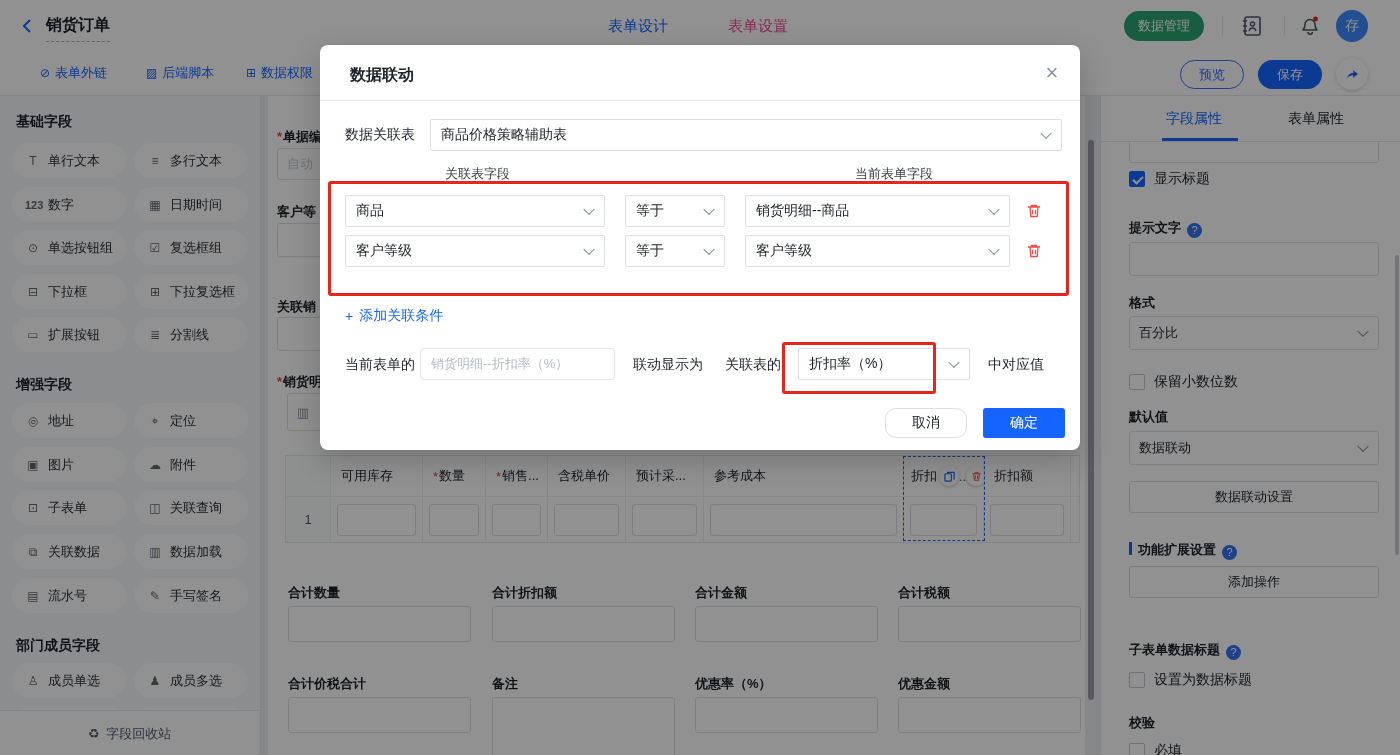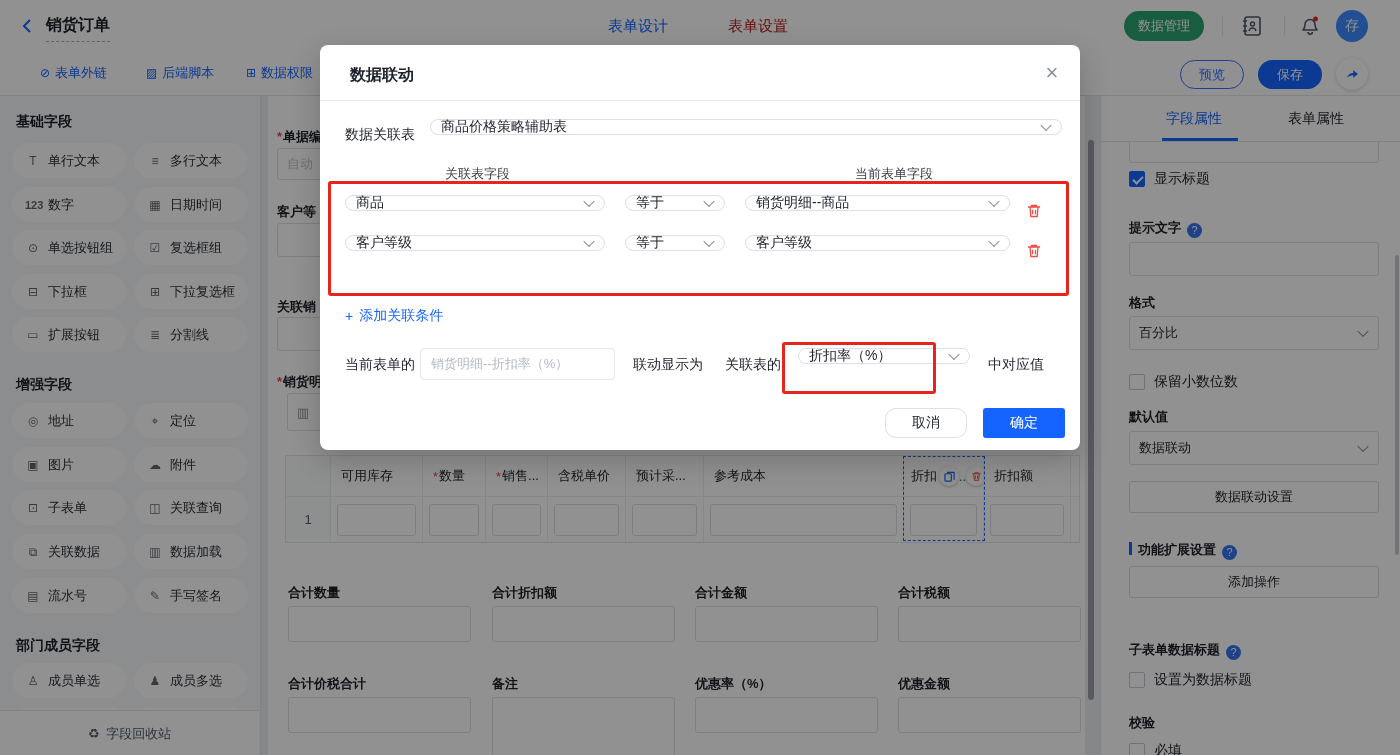--- a/index.html
+++ b/index.html
@@ -3,21 +3,21 @@
 <meta charset="utf-8">
 <style>
   html,body{margin:0;padding:0;background:#fff;font-family:"Liberation Sans","DejaVu Sans",sans-serif;}
   .app{position:relative;width:1400px;height:755px;overflow:hidden;background:#eceef1;}
   .abs{position:absolute;}
 
   
   .topbar{position:absolute;left:0;top:0;width:1400px;height:52px;background:#fff;border-bottom:1px solid #eceff3;z-index:2;}
   .tb-title{position:absolute;left:46px;top:15px;font-size:16px;font-weight:700;color:#1d2129;}
   .tb-dash{position:absolute;left:46px;top:41px;width:64px;border-bottom:1px dashed #aab0b9;}
-  .tb-tab{position:absolute;top:17px;font-size:15px;color:#b91c1c;cursor:pointer;}
+  .tb-tab{position:absolute;top:17px;font-size:15px;color:#ec4899;cursor:pointer;}
   .tb-tab.on{color:#1664ff;}
   .pill-green{position:absolute;left:1124px;top:11px;width:80px;height:30px;border-radius:15px;background:#2ba471;color:#fff;font-size:13px;display:flex;align-items:center;justify-content:center;}
   .vdiv{position:absolute;top:16px;width:1px;height:20px;background:#e5e6eb;}
   .avatar{position:absolute;left:1336px;top:10px;width:32px;height:32px;border-radius:50%;background:#3a8bff;color:#fff;font-size:14px;display:flex;align-items:center;justify-content:center;}
 
   
   .toolbar{position:absolute;left:0;top:52px;width:1400px;height:43px;background:#fff;border-bottom:1px solid #e5e6eb;z-index:2;}
   .tlink{position:absolute;top:12px;display:flex;align-items:center;gap:5px;color:#1664ff;font-size:13px;cursor:pointer;}
   .tlink .g{font-size:12px;}
   .btn-outline{position:absolute;top:8px;width:64px;height:29px;border-radius:15px;border:1px solid #3370ff;color:#3370ff;background:#fff;font-size:13px;display:flex;align-items:center;justify-content:center;box-sizing:border-box;cursor:pointer;}
@@ -71,21 +71,21 @@
   .pbtn{position:absolute;left:28px;width:250px;height:32px;border:1px solid #d9dce1;border-radius:3px;background:#fff;font-size:13px;color:#1d2129;display:flex;align-items:center;justify-content:center;box-sizing:border-box;cursor:pointer;}
   .bluebar{display:inline-block;width:3px;height:13px;background:#1664ff;margin-right:6px;vertical-align:-1px;}
 
   
   .overlay{position:absolute;left:0;top:0;width:1400px;height:755px;background:rgba(0,0,0,.43);z-index:40;}
   .modal{position:absolute;left:320px;top:45px;width:760px;height:405px;background:#fff;border-radius:8px;box-shadow:0 10px 30px rgba(0,0,0,.2);z-index:50;}
   .m-title{position:absolute;left:30px;top:20px;font-size:16px;font-weight:600;color:#1d2129;}
   .m-close{position:absolute;left:718px;top:14px;width:28px;height:28px;font-size:22px;color:#8a919f;display:flex;align-items:center;justify-content:center;cursor:pointer;}
   .m-div{position:absolute;left:0;top:55px;width:760px;height:1px;background:#e8eaed;}
   .m-lab{position:absolute;font-size:14px;color:#1d2129;white-space:nowrap;}
-  .m-sel{position:absolute;height:16px;background:#fff;border:1px solid #dcdfe6;border-radius:8px;box-sizing:border-box;font-size:14px;color:#1d2129;display:flex;align-items:center;padding:0 10px;cursor:pointer;}
+  .m-sel{position:absolute;height:32px;background:#fff;border:1px solid #dcdfe6;border-radius:2px;box-sizing:border-box;font-size:14px;color:#1d2129;display:flex;align-items:center;padding:0 10px;cursor:pointer;}
   .m-colh{position:absolute;font-size:13px;color:#3a3f45;}
   .m-link{position:absolute;left:25px;top:262px;font-size:14px;color:#1664ff;cursor:pointer;display:flex;gap:6px;align-items:center;}
   .m-dis{position:absolute;height:32px;background:#fff;border:1px solid #e5e6eb;border-radius:4px;box-sizing:border-box;font-size:13px;color:#b4bac4;display:flex;align-items:center;padding:0 10px;}
   .m-btn-cancel{position:absolute;left:565px;top:363px;width:82px;height:30px;border:1px solid #dcdfe6;border-radius:11px;background:#fff;font-size:14px;color:#1d2129;display:flex;align-items:center;justify-content:center;box-sizing:border-box;cursor:pointer;}
   .m-btn-ok{position:absolute;left:663px;top:363px;width:82px;height:30px;border-radius:3px;background:#1664ff;font-size:14px;color:#fff;display:flex;align-items:center;justify-content:center;cursor:pointer;}
   .trash{cursor:pointer;}
 
   .ann{position:absolute;border:3px solid #e8251d;border-radius:3px;z-index:60;pointer-events:none;}
   .ann1{left:328px;top:181px;width:735px;height:109px;}
   .ann2{left:782px;top:342px;width:148px;height:46px;}

